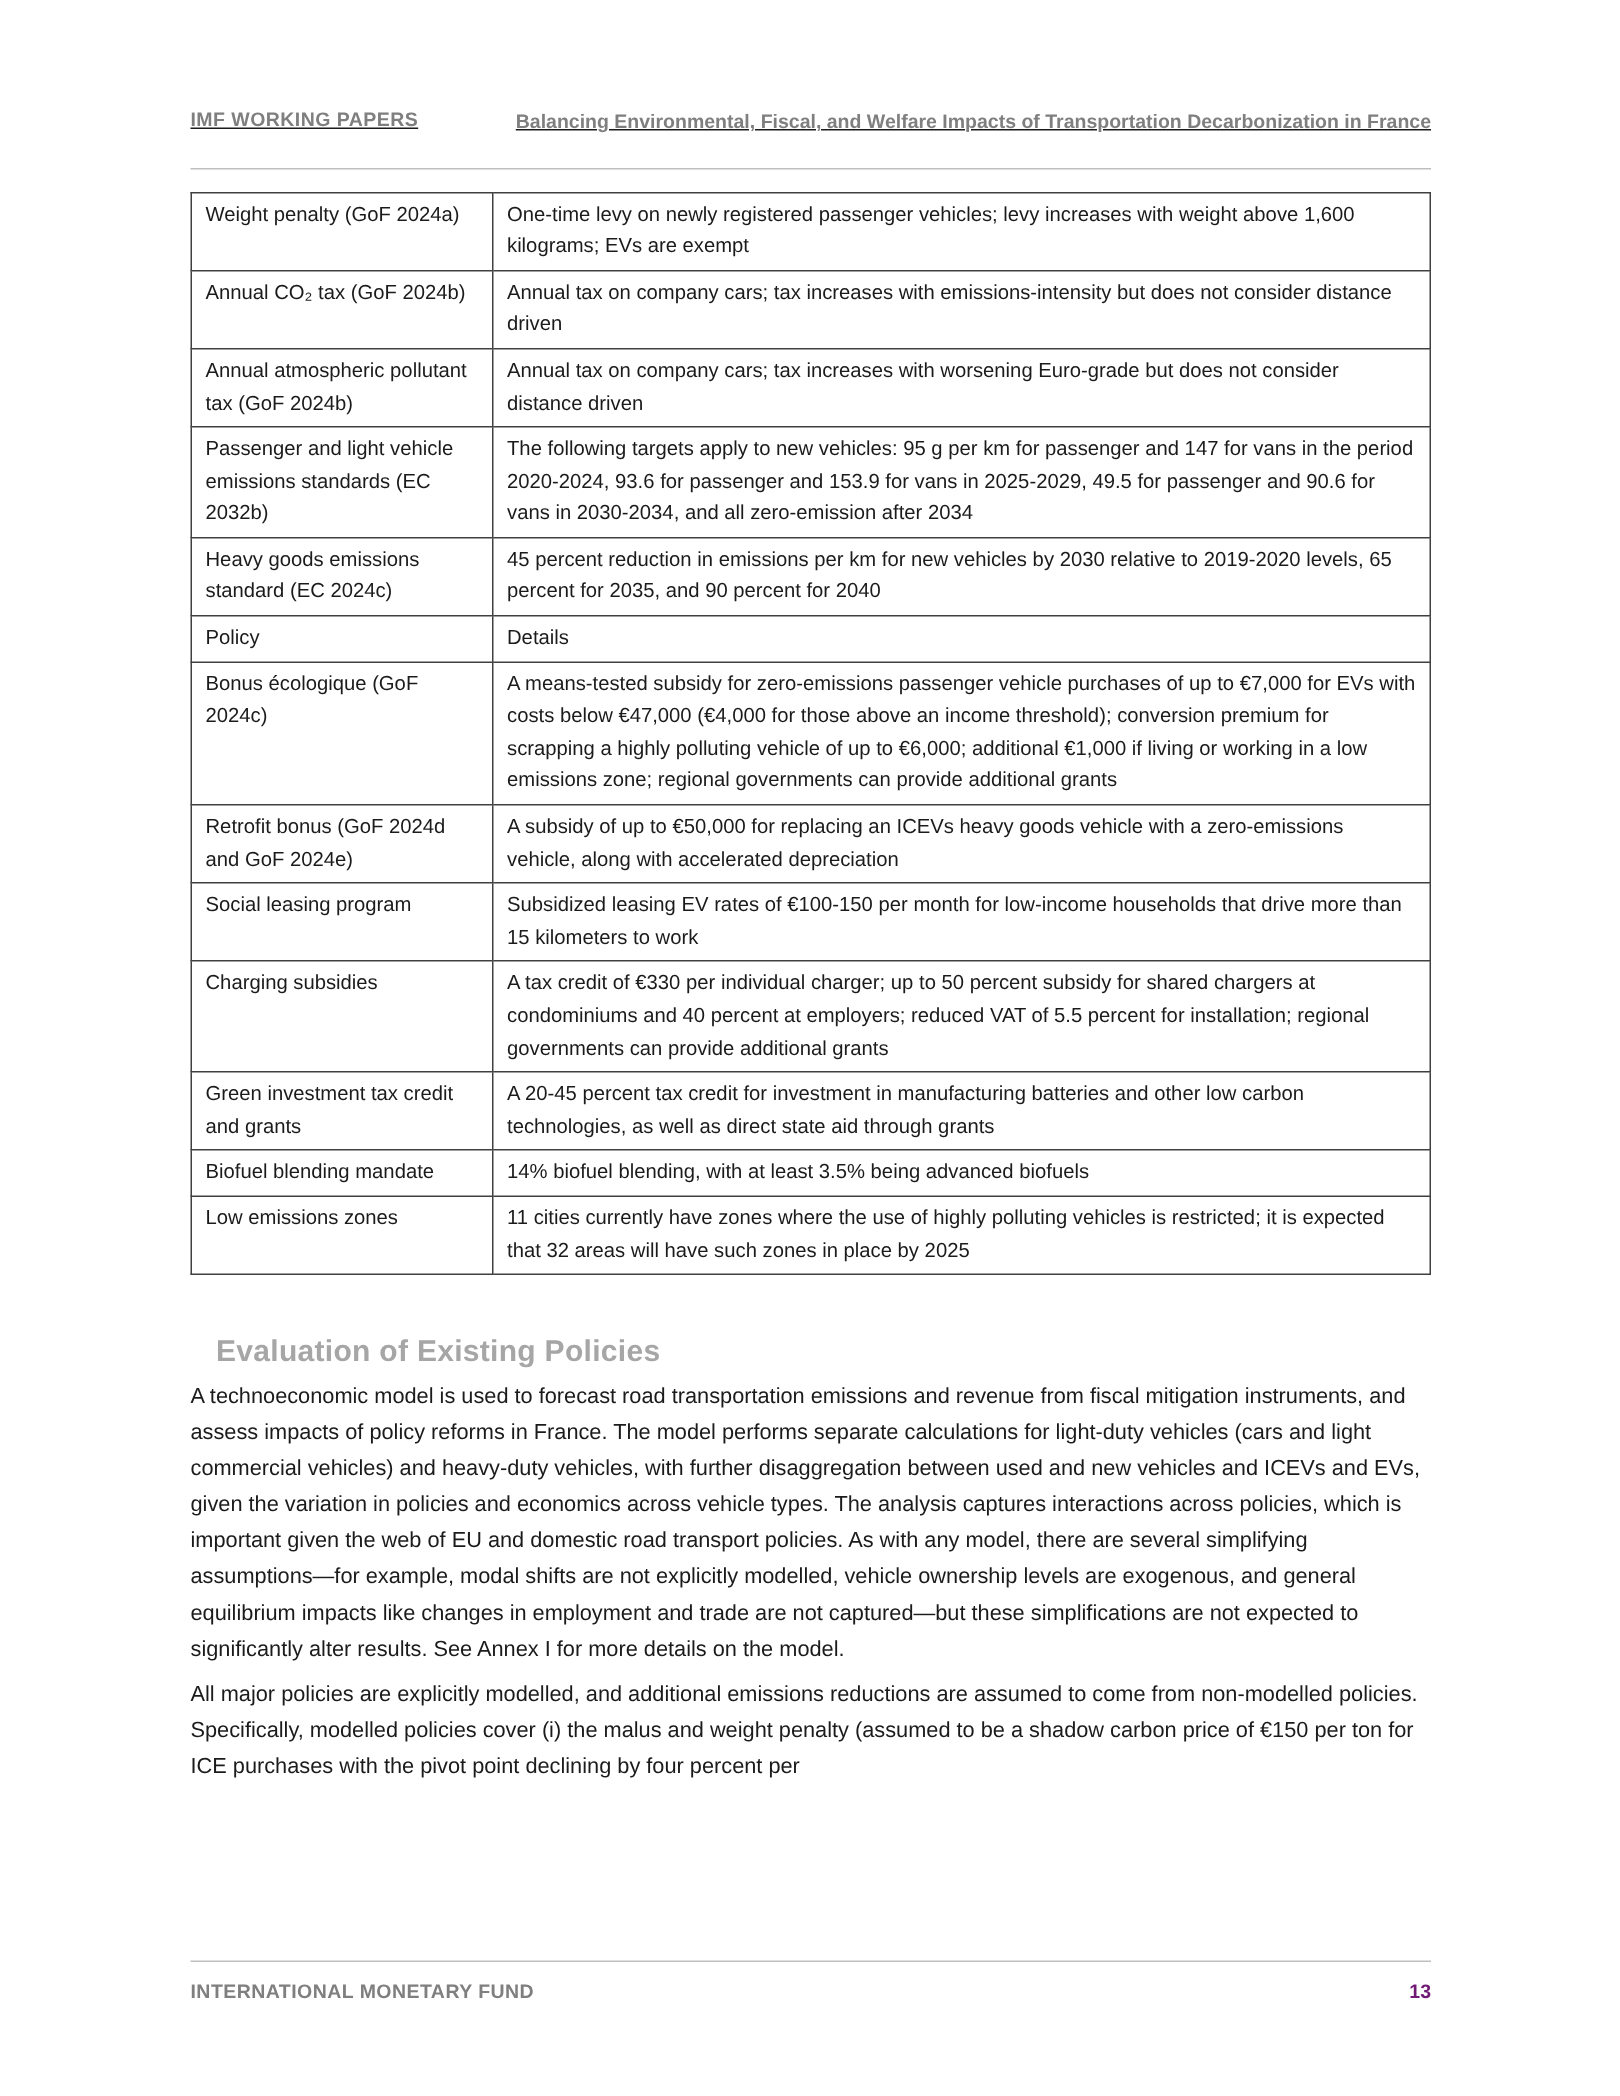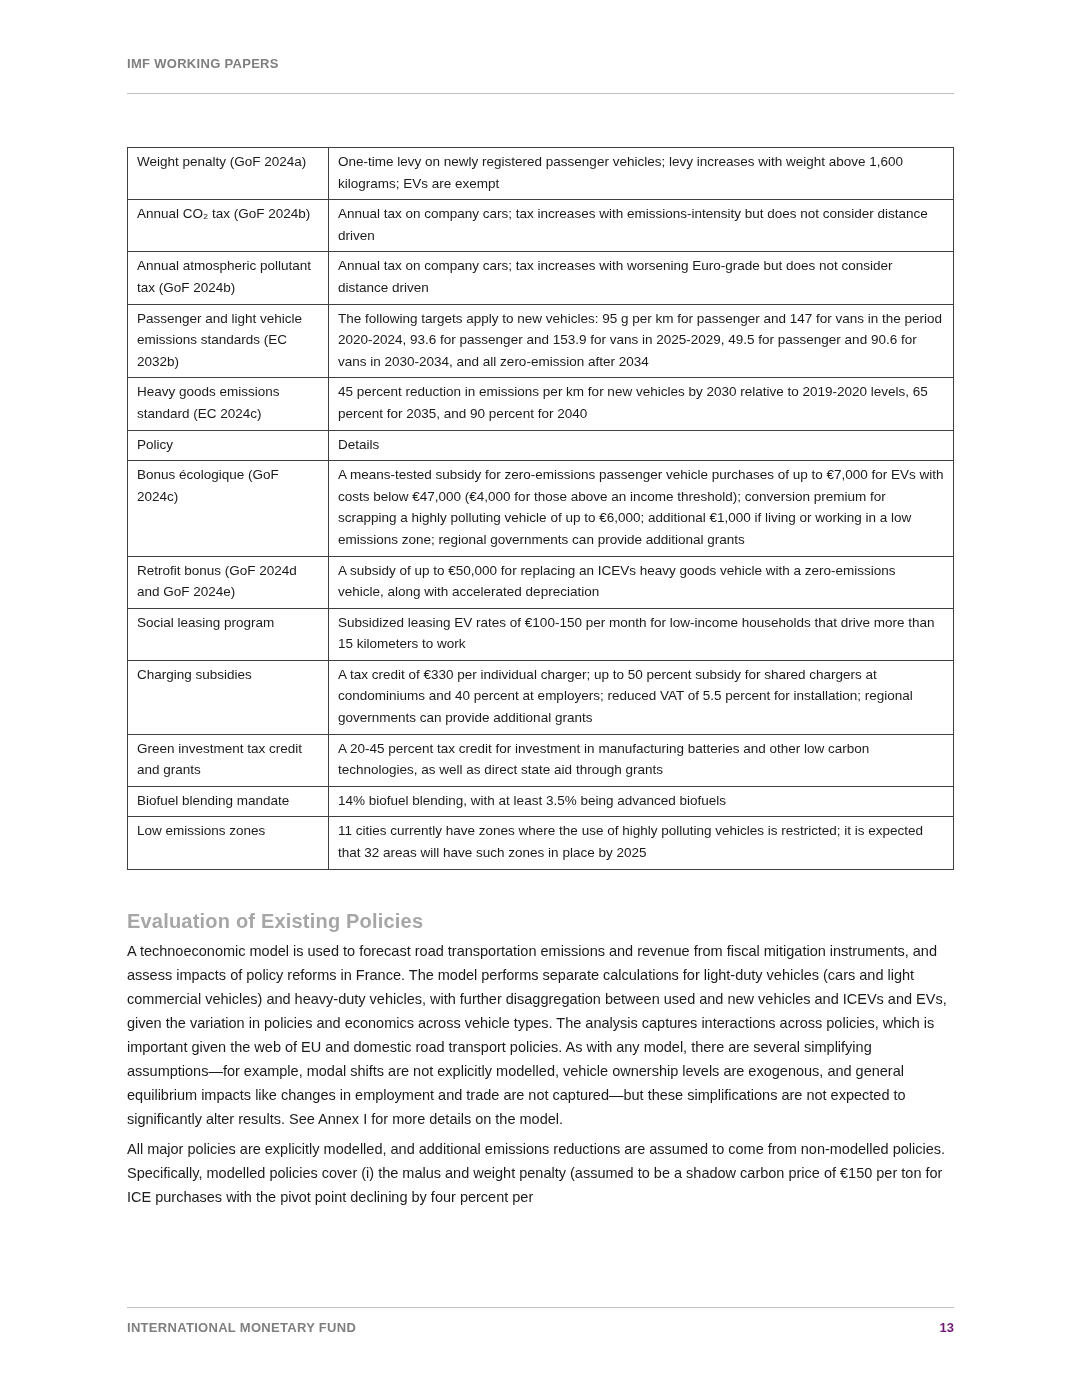--- a/index.html
+++ b/index.html
@@ -22,21 +22,22 @@
     position: absolute;
     left: 127px;
     width: 827px;
     top: 0;
   }
   
   .page-header {
     display: flex;
     justify-content: space-between;
     align-items: flex-start;
-    padding-top: 56px;
+    padding-top: 72px;
+    text-decoration: underline;
   }
   .hdr-left {
     font-size: 13px;
     font-weight: bold;
     color: #7f7f7f;
     letter-spacing: 0.3px;
     white-space: nowrap;
   }
   .hdr-right {
     font-size: 13px;
@@ -48,39 +49,39 @@
   }
   .hdr-rule {
     margin-top: 22px;
     border-bottom: 1px solid #bfbfbf;
     height: 0;
   }
   
   table.policy-table {
     border-collapse: collapse;
     width: 100%;
-    margin-top: 53px;
+    margin-top: 15px;
     font-size: 13.5px;
     line-height: 1.6;
     color: #1b1b1b;
   }
   table.policy-table td {
     border: 1px solid #404040;
     padding: 3px 9px 5px 9px;
     vertical-align: top;
   }
   td.policy-cell {
     width: 182px;
   }
   td.section-row {
     font-weight: bold;
   }
   
   h2.section-title {
-    margin: 40px 0 0 0;
+    margin: 40px 0 0 17px;
     font-size: 20px;
     font-weight: bold;
     color: #a6a6a6;
     letter-spacing: 0.2px;
   }
   p.body-para {
     margin: 6px 0 0 0;
     font-size: 14.5px;
     line-height: 1.66;
     color: #1b1b1b;
@@ -118,20 +119,21 @@
 </style>
 </head>
 <body>
 
 <div class="page">
 
   <div class="content">
 
     <div class="page-header">
       <div class="hdr-left">IMF WORKING PAPERS</div>
+      <div class="hdr-right">Balancing Environmental, Fiscal, and Welfare Impacts of Transportation Decarbonization in France</div>
     </div>
 
     <div class="hdr-rule"></div>
 
     <table class="policy-table">
       <tbody>
           <tr>
             <td class="policy-cell">Weight penalty (GoF 2024a)</td>
             <td class="details-cell">One-time levy on newly registered passenger vehicles; levy increases with weight above 1,600 kilograms; EVs are exempt</td>
           </tr>

